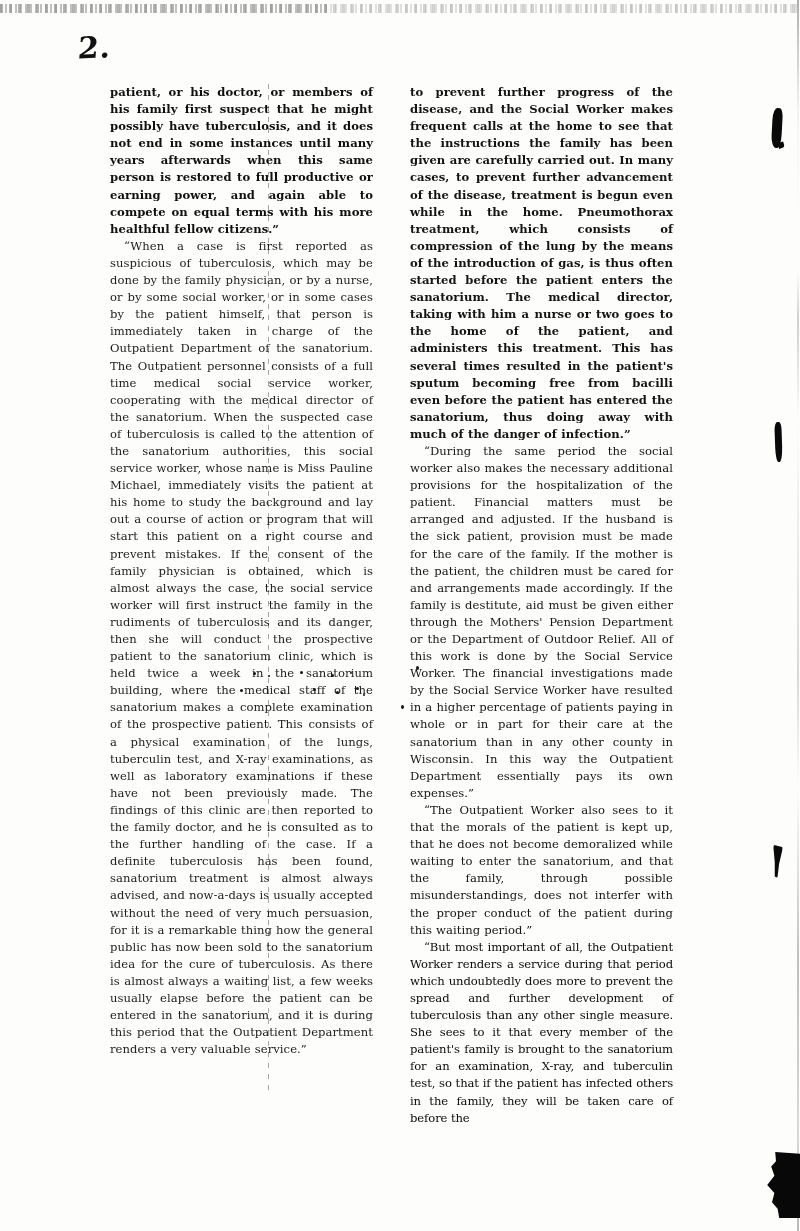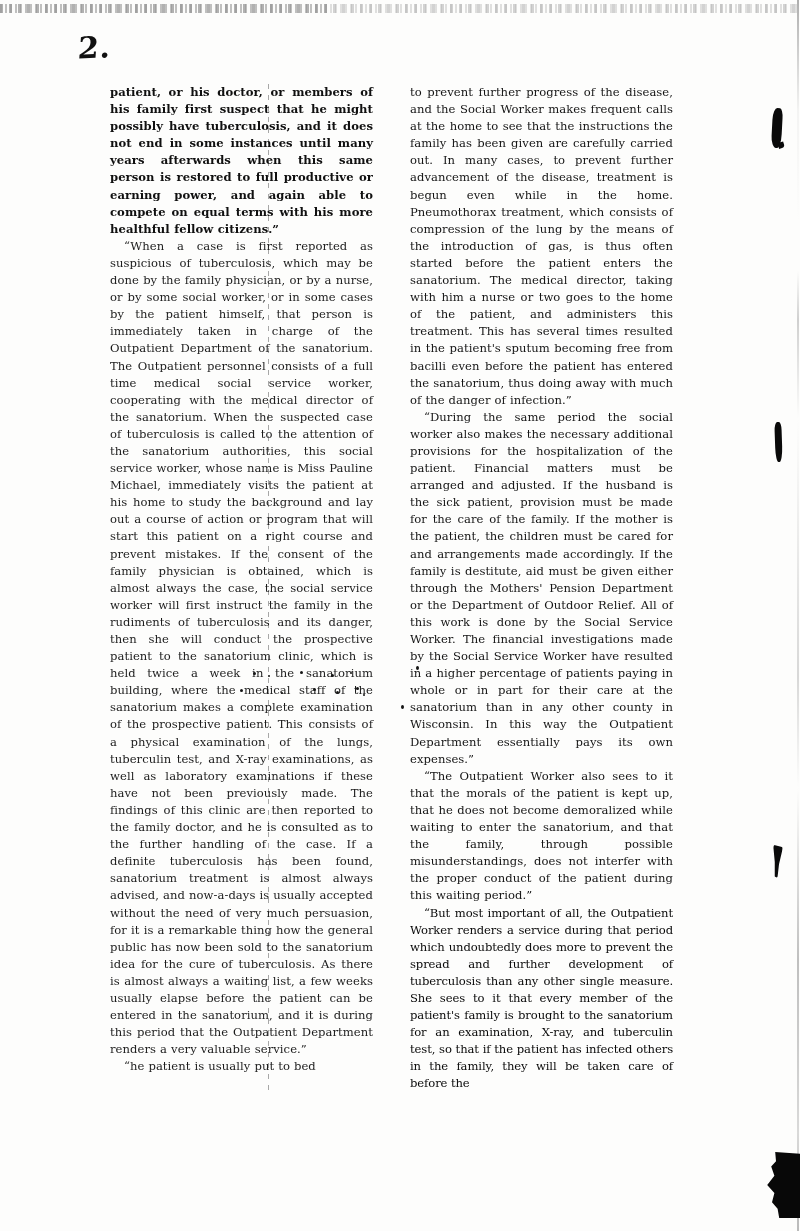--- a/index.html
+++ b/index.html
@@ -150,21 +150,21 @@
     font-size: 11.6px;
     line-height: 17.1px;
     color: #1b1b1b;
     text-align: justify;
     text-align-last: left;
     text-indent: 14px;
     word-spacing: 0.3px;
     letter-spacing: 0.05px;
     -webkit-font-smoothing: none;
   }
-  p.para.cont { text-indent: 0; }
+  p.para.cont { text-indent: 0; font-weight: bold; }
   p.para.bold {
     font-weight: 400;
     color: #080808;
     letter-spacing: -0.1px;
     word-spacing: 0;
   }
   .col-left p.para:first-child {
     font-weight: 700;
     color: #101010;
   }
@@ -196,21 +196,20 @@
 
   <div class="page-number">2.</div>
 
   <div class="col-rule"></div>
 
   <div class="columns">
 
     <div class="col col-left">
       <p class="para cont">patient, or his doctor, or members of his family first suspect that he might possibly have tuberculosis, and it does not end in some instances until many years afterwards when this same person is restored to full productive or earning power, and again able to compete on equal terms with his more healthful fellow citizens.”</p>
       <p class="para">“When a case is first reported as suspicious of tuberculosis, which may be done by the family physician, or by a nurse, or by some social worker, or in some cases by the patient himself, that person is immediately taken in charge of the Outpatient Department of the sanatorium. The Outpatient personnel consists of a full time medical social service worker, cooperating with the medical director of the sanatorium. When the suspected case of tuberculosis is called to the attention of the sanatorium authorities, this social service worker, whose name is Miss Pauline Michael, immediately visits the patient at his home to study the background and lay out a course of action or program that will start this patient on a right course and prevent mistakes. If the consent of the family physician is obtained, which is almost always the case, the social service worker will first instruct the family in the rudiments of tuberculosis and its danger, then she will conduct the prospective patient to the sanatorium clinic, which is held twice a week in the sanatorium building, where the medical staff of the sanatorium makes a complete examination of the prospective patient. This consists of a physical examination of the lungs, tuberculin test, and X-ray examinations, as well as laboratory examinations if these have not been previously made. The findings of this clinic are then reported to the family doctor, and he is consulted as to the further handling of the case. If a definite tuberculosis has been found, sanatorium treatment is almost always advised, and now-a-days is usually accepted without the need of very much persuasion, for it is a remarkable thing how the general public has now been sold to the sanatorium idea for the cure of tuberculosis. As there is almost always a waiting list, a few weeks usually elapse before the patient can be entered in the sanatorium, and it is during this period that the Outpatient Department renders a very valuable service.”</p>
-      <p class="para">“he patient is usually put to bed</p>
     </div>
 
     <div class="col col-right">
       <p class="para cont heavy">to prevent further progress of the disease, and the Social Worker makes frequent calls at the home to see that the instructions the family has been given are carefully carried out. In many cases, to prevent further advancement of the disease, treatment is begun even while in the home. Pneumothorax treatment, which consists of compression of the lung by the means of the introduction of gas, is thus often started before the patient enters the sanatorium. The medical director, taking with him a nurse or two goes to the home of the patient, and administers this treatment. This has several times resulted in the patient's sputum becoming free from bacilli even before the patient has entered the sanatorium, thus doing away with much of the danger of infection.”</p>
       <p class="para heavy">“During the same period the social worker also makes the necessary additional provisions for the hospitalization of the patient. Financial matters must be arranged and adjusted. If the husband is the sick patient, provision must be made for the care of the family. If the mother is the patient, the children must be cared for and arrangements made accordingly. If the family is destitute, aid must be given either through the Mothers' Pension Department or the Department of Outdoor Relief. All of this work is done by the Social Service Worker. The financial investigations made by the Social Service Worker have resulted in a higher percentage of patients paying in whole or in part for their care at the sanatorium than in any other county in Wisconsin. In this way the Outpatient Department essentially pays its own expenses.”</p>
       <p class="para heavy">“The Outpatient Worker also sees to it that the morals of the patient is kept up, that he does not become demoralized while waiting to enter the sanatorium, and that the family, through possible misunderstandings, does not interfer with the proper conduct of the patient during this waiting period.”</p>
       <p class="para bold">“But most important of all, the Outpatient Worker renders a service during that period which undoubtedly does more to prevent the spread and further development of tuberculosis than any other single measure. She sees to it that every member of the patient's family is brought to the sanatorium for an examination, X-ray, and tuberculin test, so that if the patient has infected others in the family, they will be taken care of before the</p>
     </div>
 
   </div>

